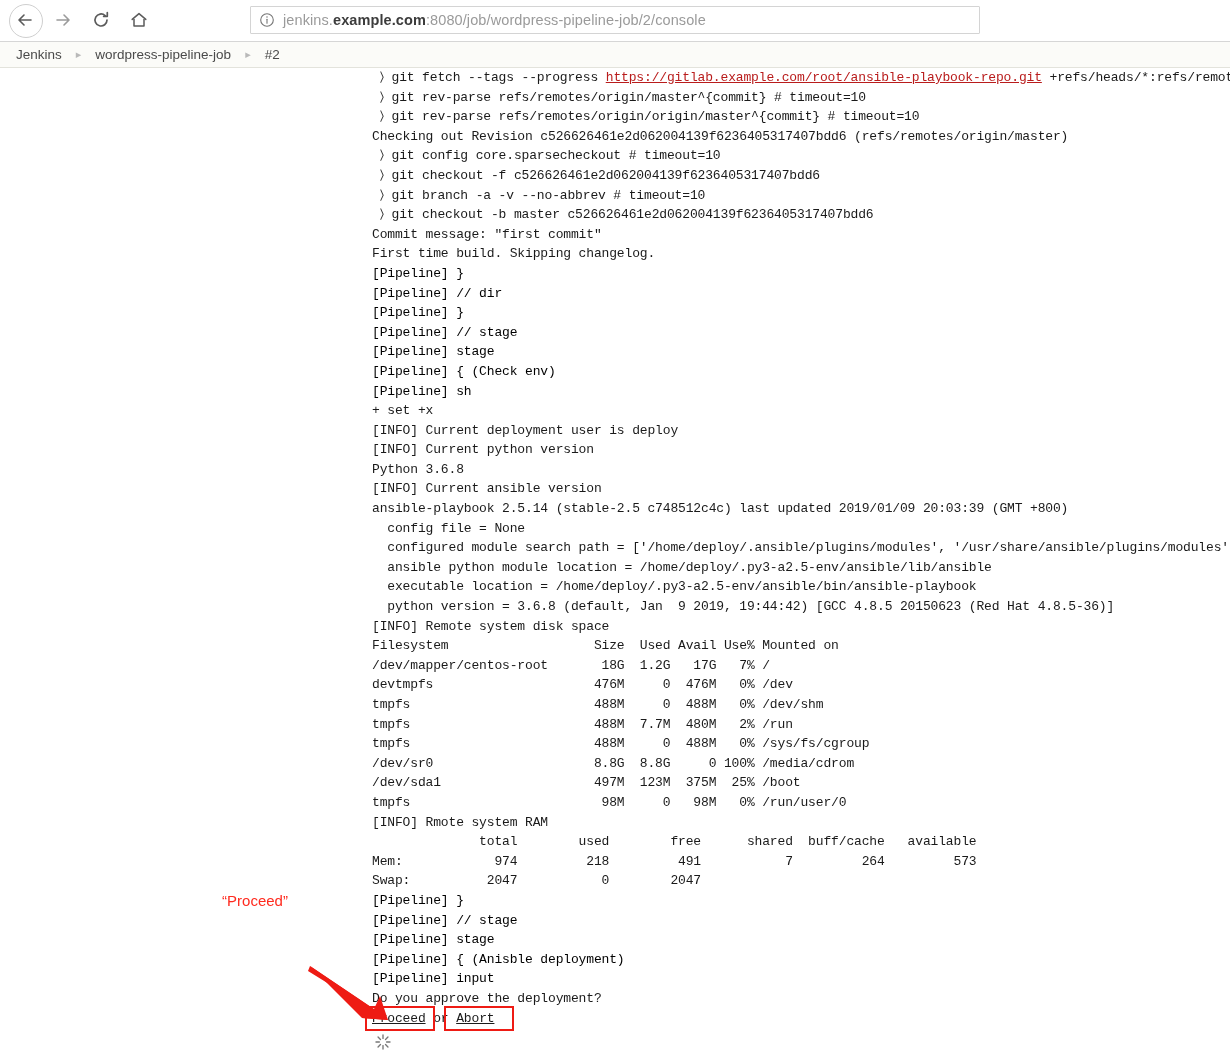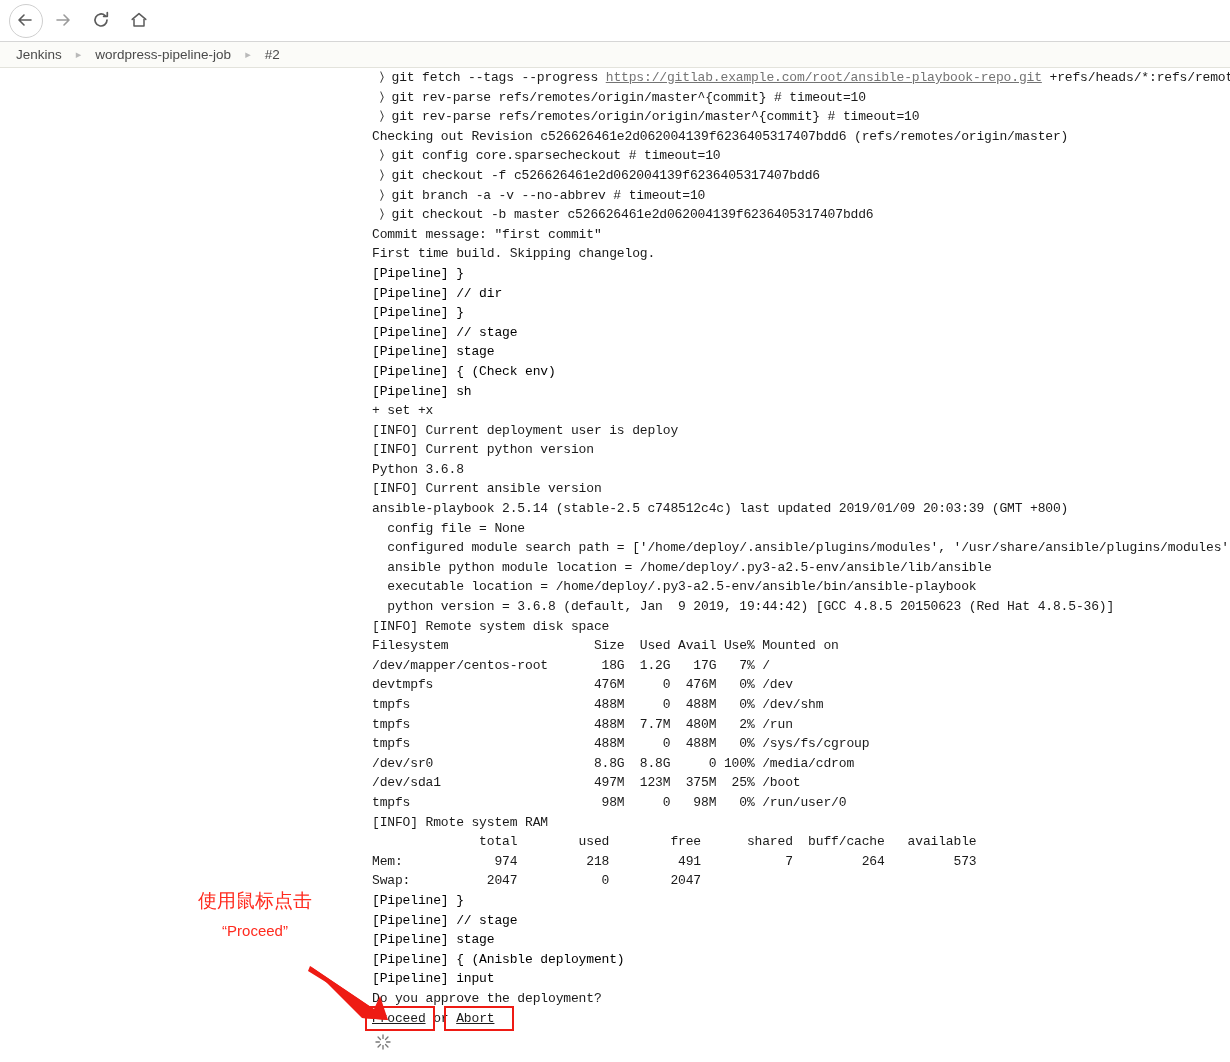--- a/index.html
+++ b/index.html
@@ -61,21 +61,21 @@
 
   
   .console {
     position:absolute; left:372px; top:68px; width:860px;
     font-family:"Liberation Mono","DejaVu Sans Mono",monospace;
     font-size:13px; line-height:19.6px; color:#1a1a1a;
     white-space:pre; letter-spacing:-0.15px;
   }
   .console .ln { height:19.6px; }
   .console .pipe { color:#000000; }
-  .console a.lnk { color:#737373; text-decoration:underline; }
+  .console a.lnk { color:#b91c1c; text-decoration:underline; }
   .console .chev { color:#333; }
   .inputrow { height:21px; position:relative; }
   .ilink { color:#1a1a1a; text-decoration:underline; }
   .redbox {
     position:absolute; border:2px solid #ee1b14; box-sizing:border-box;
   }
   #box-proceed { left:-7px; top:-3px; width:70px; height:25px; }
   #box-abort  { left:72px; top:-3px; width:70px; height:25px; }
 
   .spinner { position:absolute; left:374px; top:1033px; width:18px; height:18px; }
@@ -117,20 +117,28 @@
         </svg>
       </div>
       <div class="nav-btn">
         <svg width="20" height="20" viewBox="0 0 20 20" fill="none" stroke="currentColor" stroke-width="1.5">
           <path d="M3.2 9.4 L10 3.6 L16.8 9.4" stroke-linecap="round" stroke-linejoin="round"></path>
           <path d="M5 9 V16 H15 V9" stroke-linejoin="round"></path>
         </svg>
       </div>
     </div>
 
+    <div class="urlbar">
+      <svg class="info-icon" viewBox="0 0 16 16" fill="none" stroke="currentColor" stroke-width="1.1">
+        <circle cx="8" cy="8" r="6.3"></circle>
+        <path d="M8 7.2 V11.2" stroke-linecap="round"></path>
+        <circle cx="8" cy="4.9" r="0.75" fill="currentColor" stroke="none"></circle>
+      </svg>
+      <span class="url-text"><span class="sch">jenkins.</span><b>example.com</b><span class="sch">:8080/job/wordpress-pipeline-job/2/console</span></span>
+    </div>
   </div>
 
   <div class="breadcrumb">
     <span class="crumb">Jenkins</span>
     <span class="crumb-sep">▸</span>
     <span class="crumb">wordpress-pipeline-job</span>
     <span class="crumb-sep">▸</span>
     <span class="crumb">#2</span>
   </div>
 
@@ -143,21 +151,20 @@
       <line x1="2.2" y1="10" x2="6" y2="10"></line>
       <line x1="14" y1="10" x2="17.8" y2="10"></line>
       <line x1="4.5" y1="4.5" x2="7.2" y2="7.2"></line>
       <line x1="12.8" y1="12.8" x2="15.5" y2="15.5"></line>
       <line x1="4.5" y1="15.5" x2="7.2" y2="12.8"></line>
       <line x1="12.8" y1="7.2" x2="15.5" y2="4.5"></line>
     </g>
   </svg>
 
   <div class="annot">
-    <div>使用鼠标点击</div>
     <div class="l2">“Proceed”</div>
   </div>
 
   <svg class="arrow" viewBox="0 0 110 65">
     <path d="M10 6 L74 49 L80 36 L88 60 L62 58 L71 50 L8 11 Z" fill="#ee1b14"></path>
     <path d="M10 6 L78 52 L88 60 L62 58 Z" fill="#ee1b14"></path>
   </svg>
 
 </div>
 

